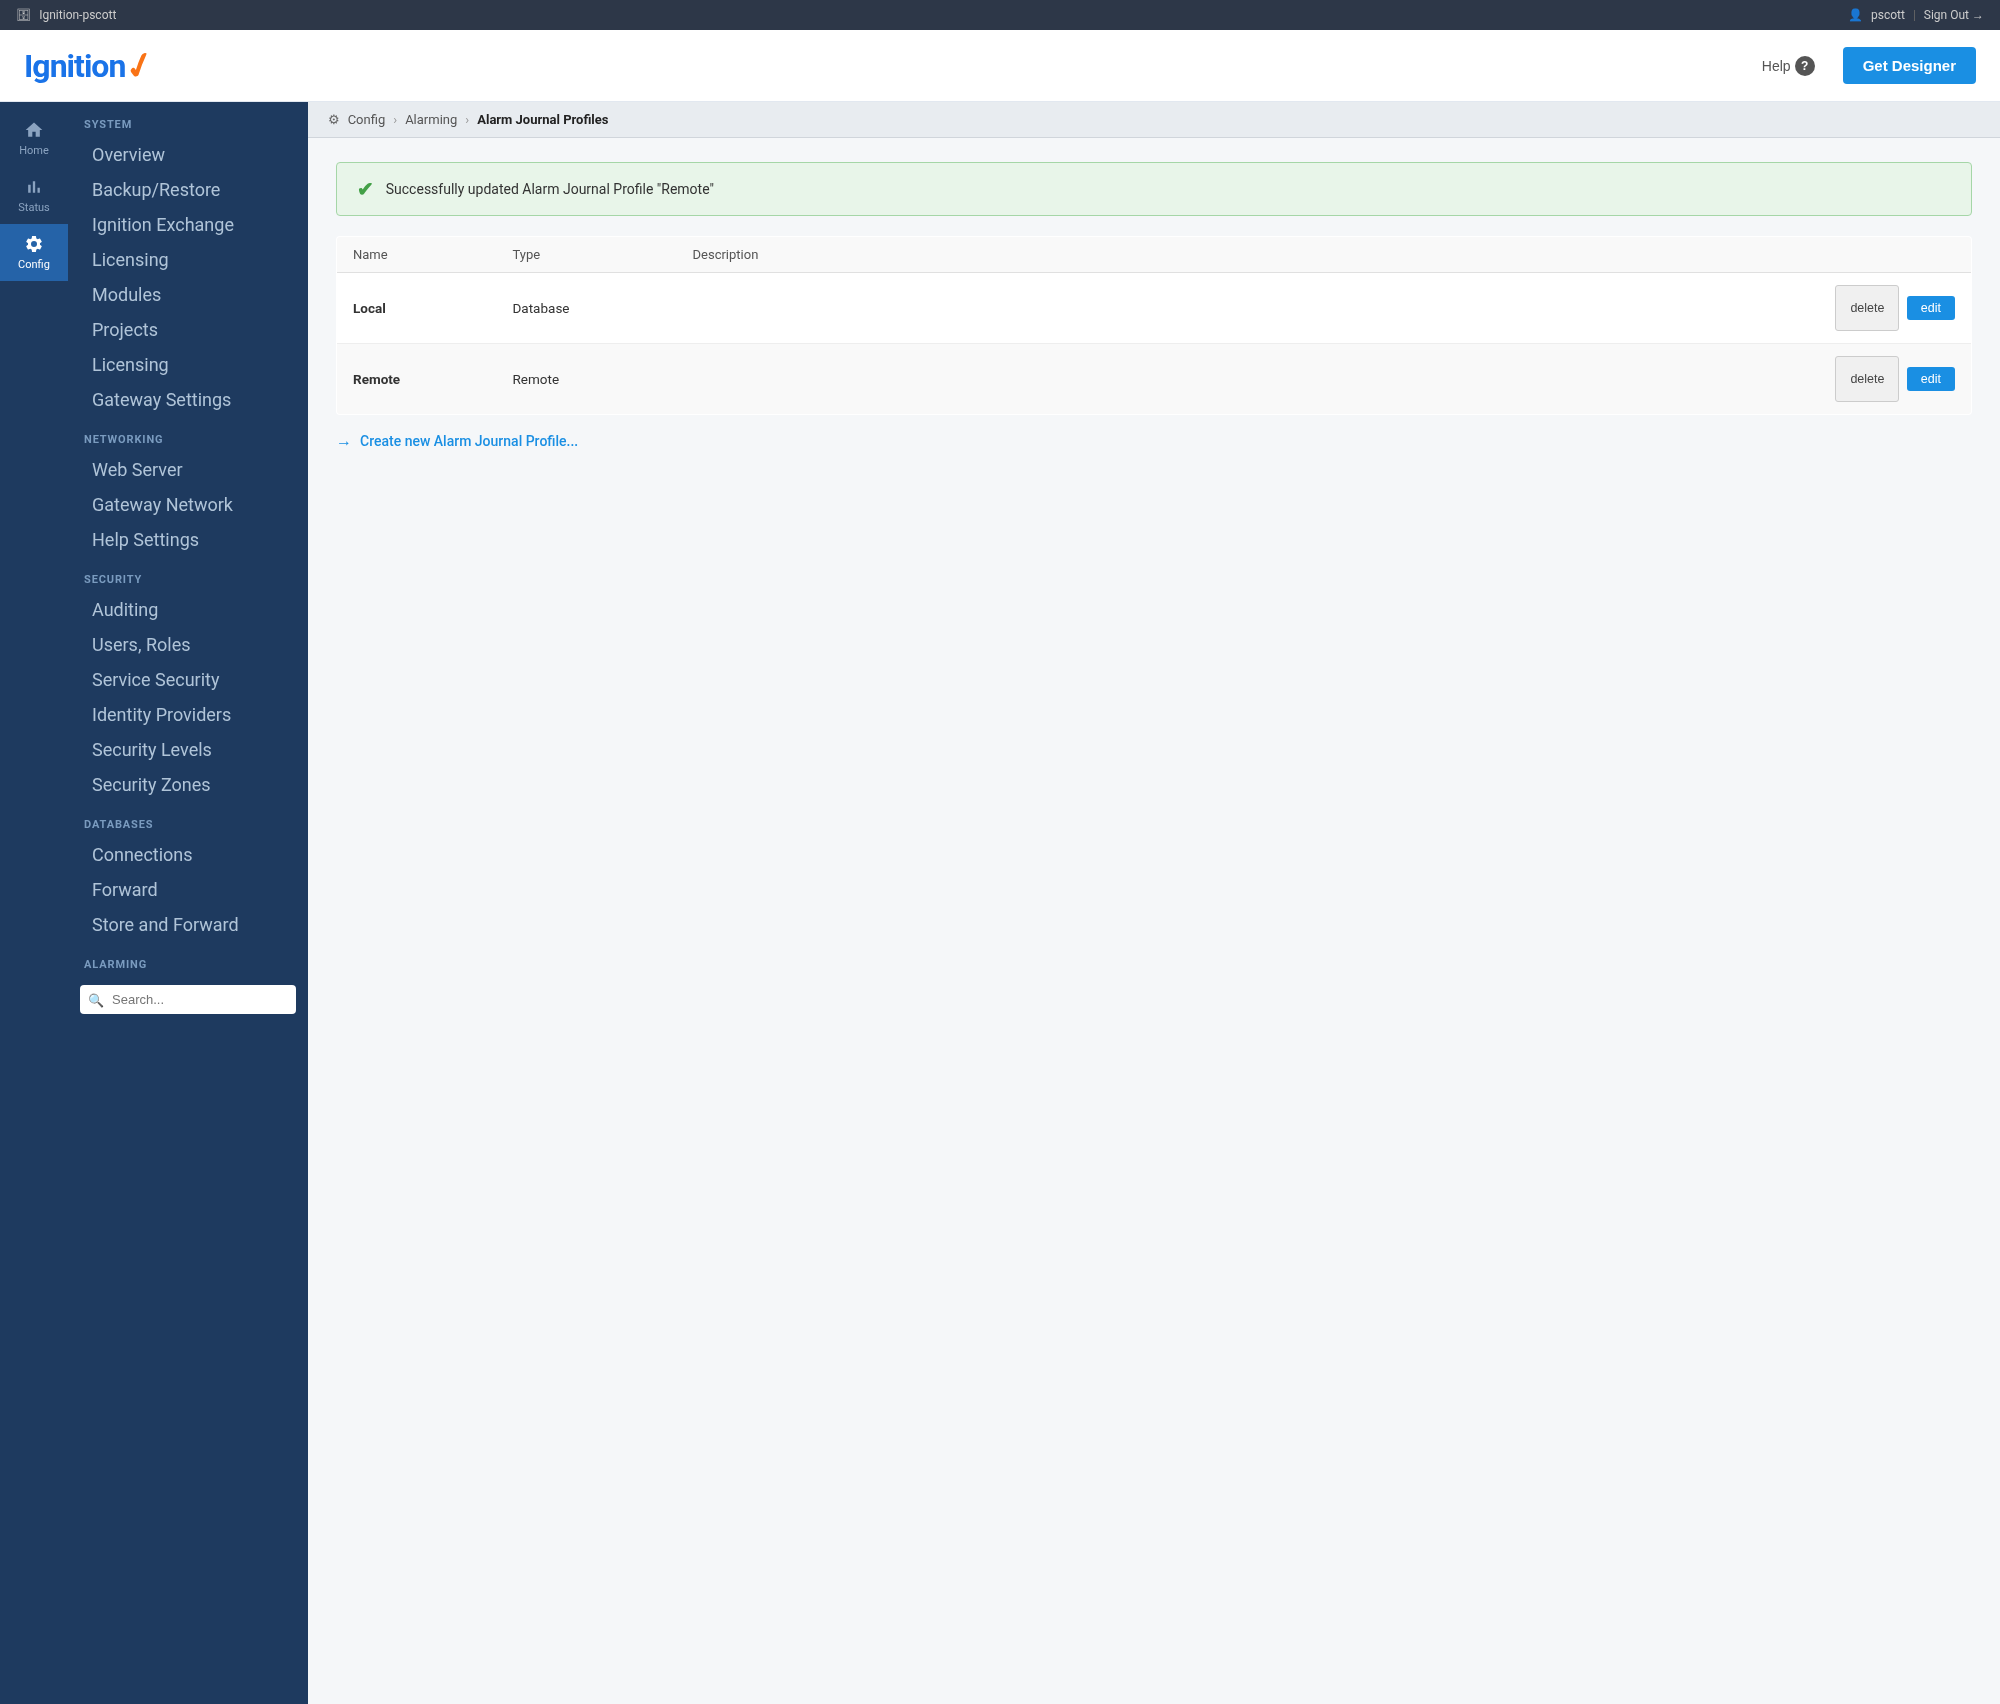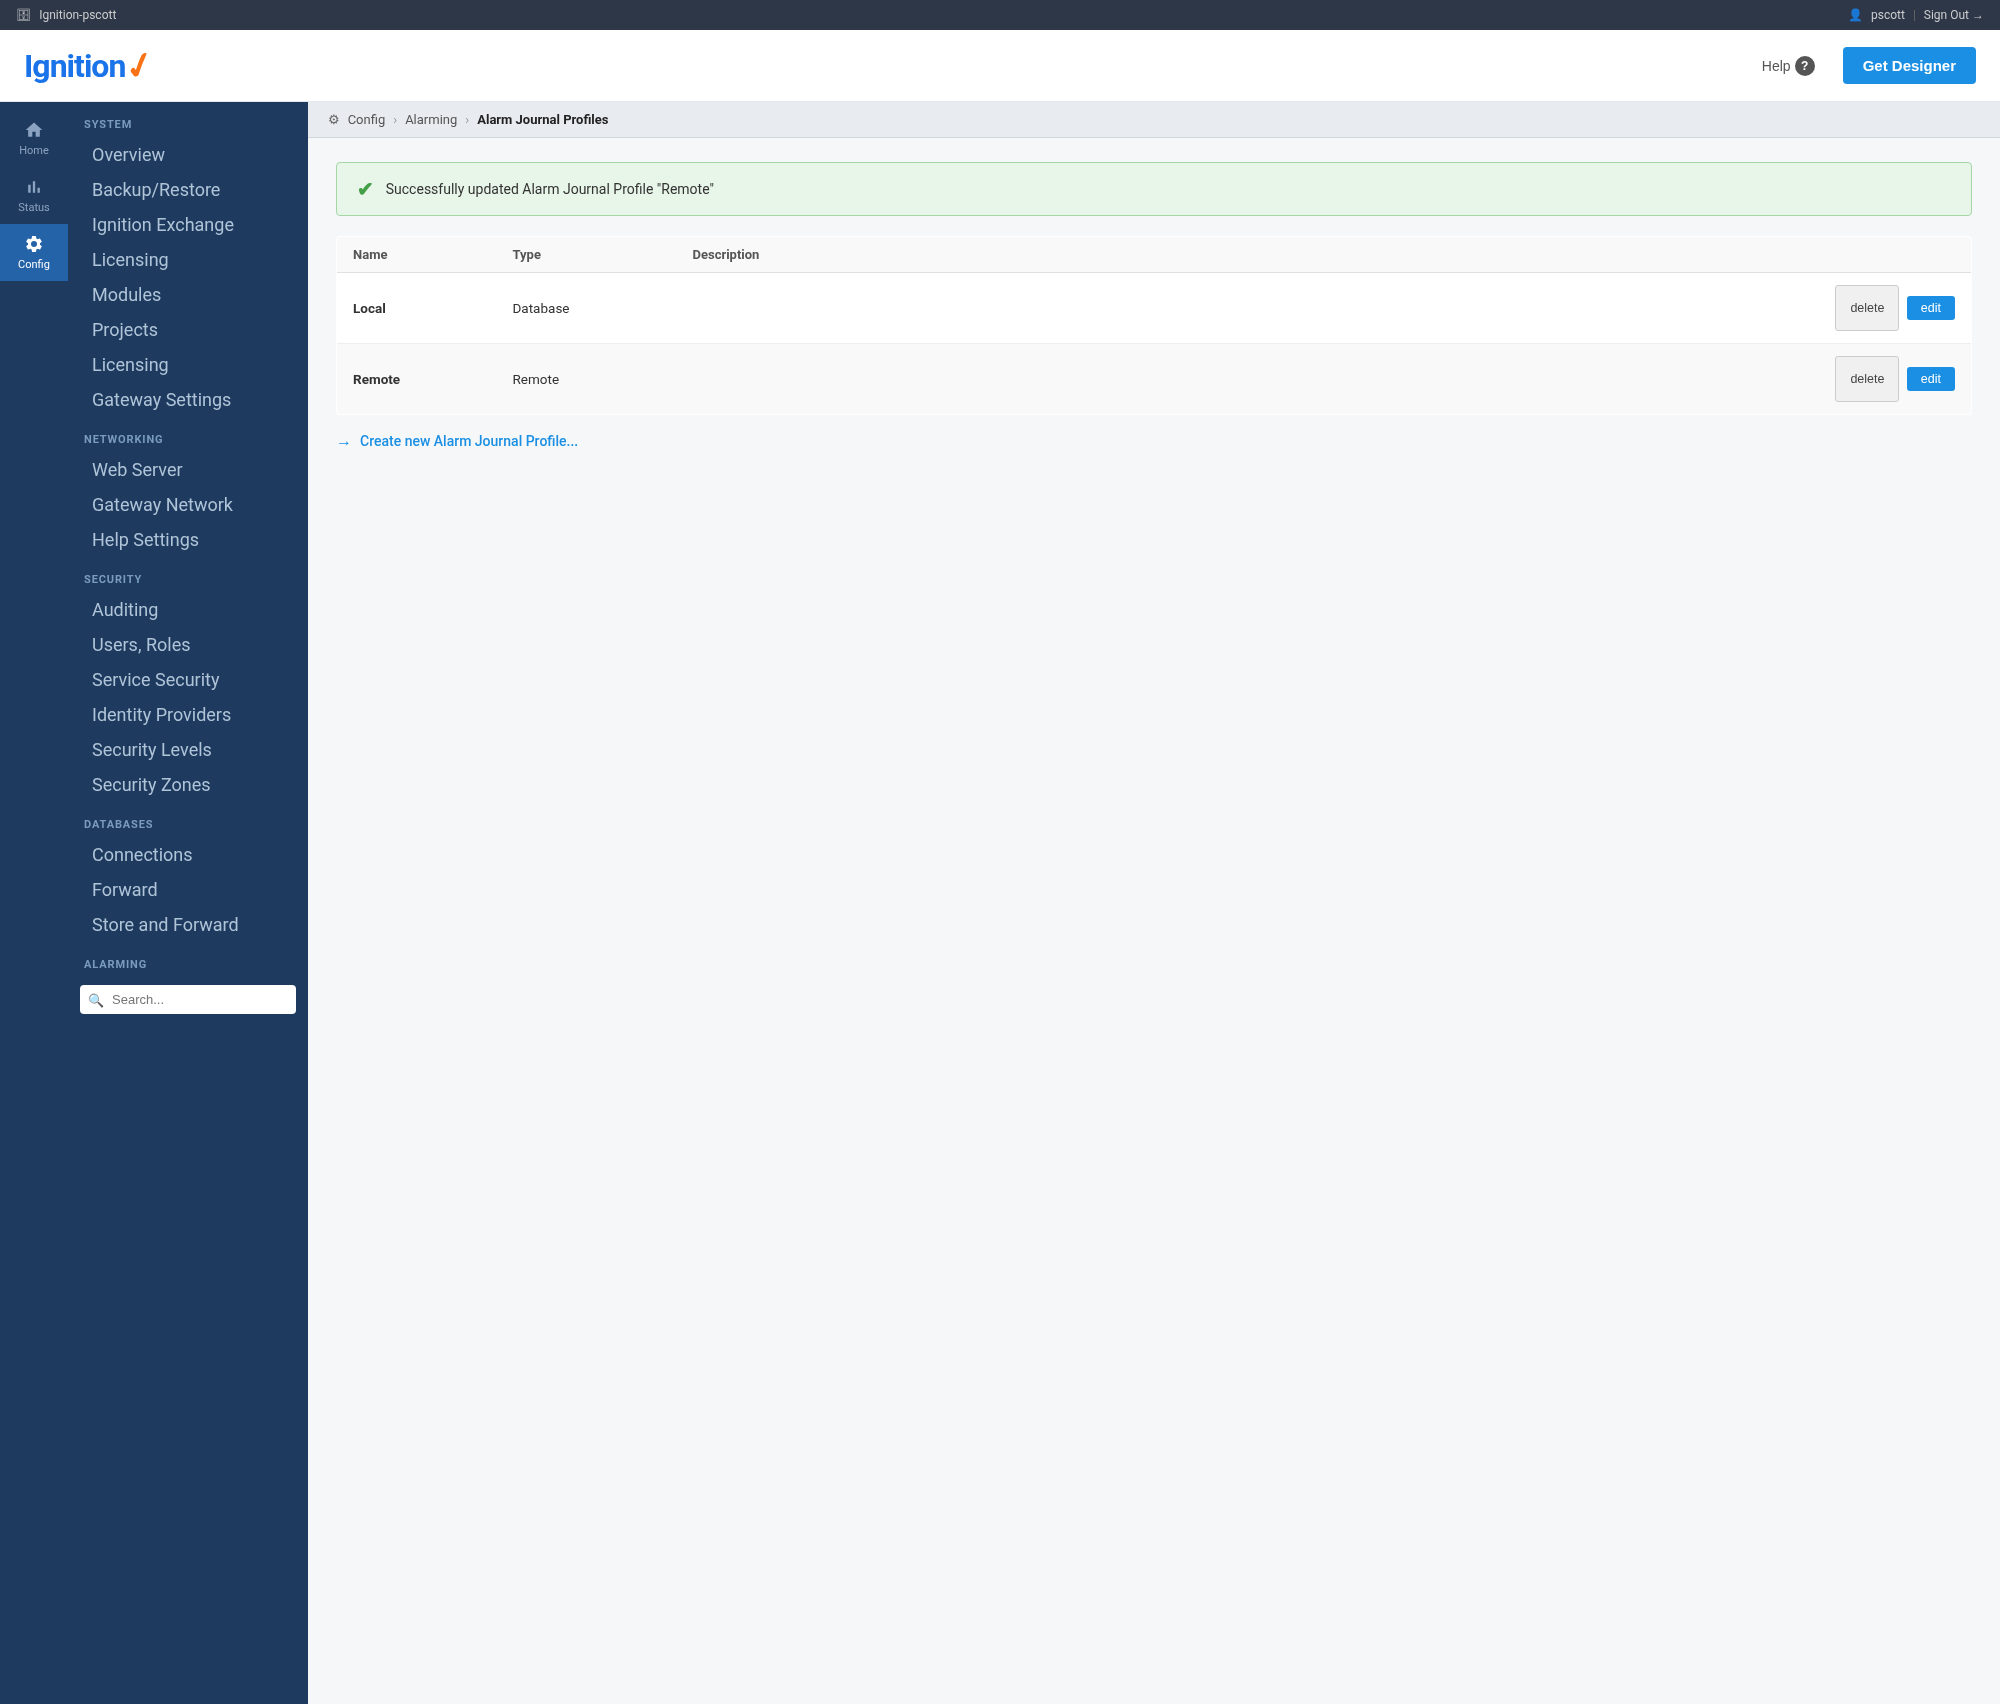--- a/index.html
+++ b/index.html
@@ -203,21 +203,21 @@
       background: #fff;
       border: 1px solid #ddd;
       border-radius: 4px;
       overflow: hidden;
     }
     .profile-table th {
       text-align: left;
       padding: 10px 16px;
       font-size: 13px;
       color: #555;
-      font-weight: 700;
+      font-weight: 400;
       background: #f9f9f9;
       border-bottom: 1px solid #e0e0e0;
     }
     .profile-table td {
       padding: 12px 16px;
       font-size: 13.5px;
       color: #333;
       border-bottom: 1px solid #eee;
     }
     .profile-table tr:last-child td { border-bottom: none; }

